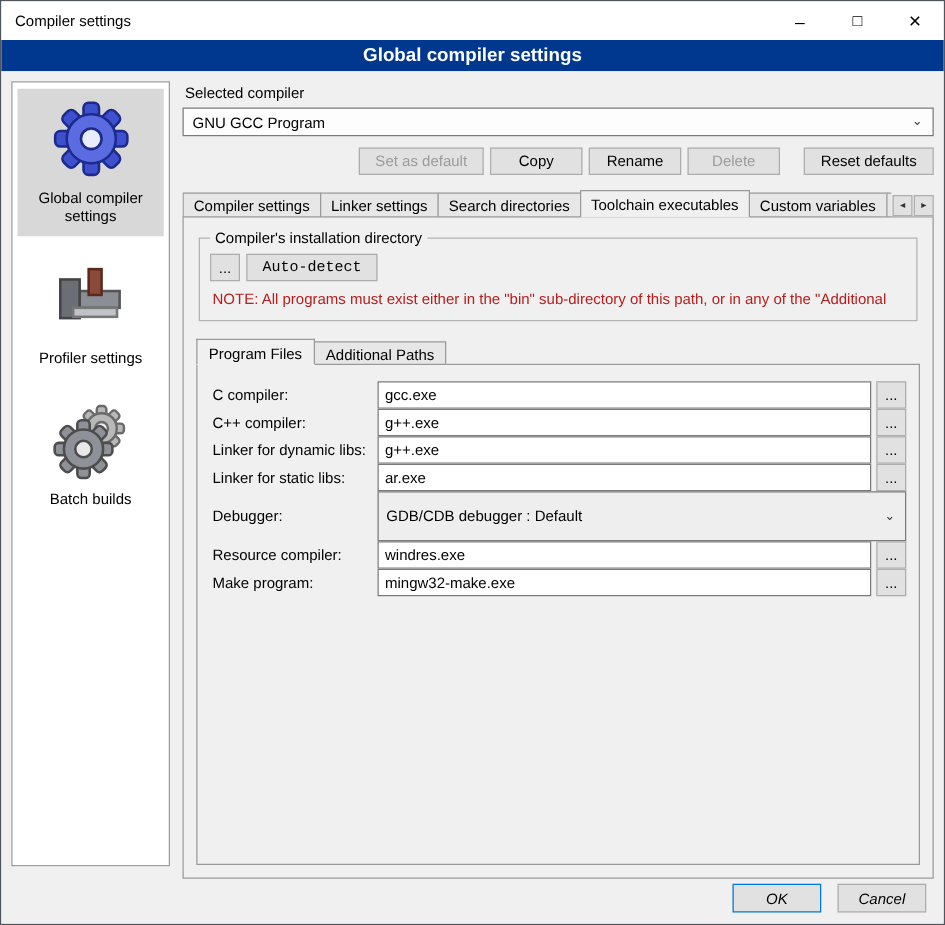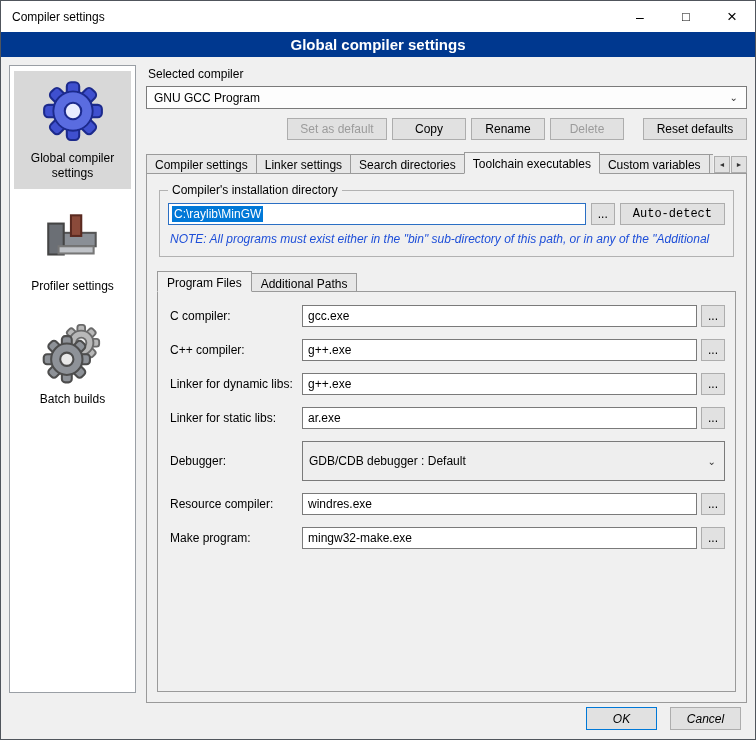--- a/index.html
+++ b/index.html
@@ -52,30 +52,30 @@
   .panel { position:relative; z-index:1; margin-top:-1px; border:1px solid #9a9a9a; background:#f0f0f0; height:530px; padding:10px 8px 8px 8px; display:flex; flex-direction:column; }
 
   
   .groupbox { position:relative; border:1px solid #b2b2b2; margin:6px 4px 0 4px; padding:12px 8px 8px 8px; }
   .groupbox > .legend { position:absolute; top:-8px; left:8px; background:#f0f0f0; padding:0 4px; }
   .dir-row { display:flex; align-items:center; gap:5px; }
   .dir-input { flex:1; height:22px; border:1px solid #2a6fc4; background:#fff; display:flex; align-items:center; padding-left:3px; overflow:hidden; white-space:nowrap; }
   .dir-input .sel { background:#0078d7; color:#fff; padding:1px 2px; }
   .mini-btn { min-width:24px; padding:0 4px; height:22px; }
   .auto-btn { min-width:88px;font-family:Liberation Mono, monospace; }
-  .note { margin:7px 2px 2px 2px; color:#1d4ed8; white-space:nowrap; overflow:hidden;font-style:italic; }
+  .note { margin:7px 2px 2px 2px; color:#b91c1c; white-space:nowrap; overflow:hidden; }
 
   
   .subtabstrip { position:relative; margin:14px 0 0 2px; height:21px; z-index:2; display:flex; align-items:flex-end; }
   .subtab { height:19px; padding:3px 9px 0 9px; background:#e7e7e7; border:1px solid #9a9a9a; margin-right:-1px; white-space:nowrap; }
   .subtab.active { height:21px; padding-top:4px; background:#f0f0f0; border-bottom:1px solid #f0f0f0; position:relative; z-index:3; }
   .subpanel { position:relative; z-index:1; margin:-1px 2px 2px 2px; border:1px solid #9a9a9a; flex:1; padding:13px 10px 10px 12px; }
 
   
-  .frow { display:flex; align-items:center; margin-bottom:12px; }
+  .frow { display:flex; align-items:center; margin-bottom:0; }
   .flabel { width:132px; flex-shrink:0; }
   .finput { flex:1; height:22px; border:1px solid #7a7a7a; background:#fff; font:inherit; padding:0 5px; }
   .browse { min-width:24px; padding:0 4px; height:22px; margin-left:4px; }
   .fcombo { flex:1; height:40px; border:1px solid #7a7a7a; background:#eeeeee; display:flex; align-items:center; padding-left:6px; }
   .fcombo .arrow { margin-left:auto; padding:0 8px; font-size:10px; color:#333; }
 
   
   .footer { position:absolute; right:14px; bottom:9px; display:flex; gap:13px;font-style:italic; }
   .footer .btn { min-width:71px; height:23px; }
   .footer .btn.default { border:1px solid #0078d7; }
@@ -189,23 +189,20 @@
           <div class="tab-arrow">◄</div>
           <div class="tab-arrow">►</div>
         </div>
       </div>
 
       <div class="panel">
 
         <div class="groupbox">
           <span class="legend">Compiler's installation directory</span>
           <div class="dir-row">
-            <div class="dir-input">
-              <span class="sel">C:\raylib\MinGW</span>
-            </div>
             <div class="btn mini-btn">...</div>
             <div class="btn auto-btn">Auto-detect</div>
           </div>
           <div class="note">NOTE: All programs must exist either in the "bin" sub-directory of this path, or in any of the "Additional</div>
         </div>
 
         <div class="subtabstrip">
           <div class="subtab active">Program Files</div>
           <div class="subtab">Additional Paths</div>
         </div>

